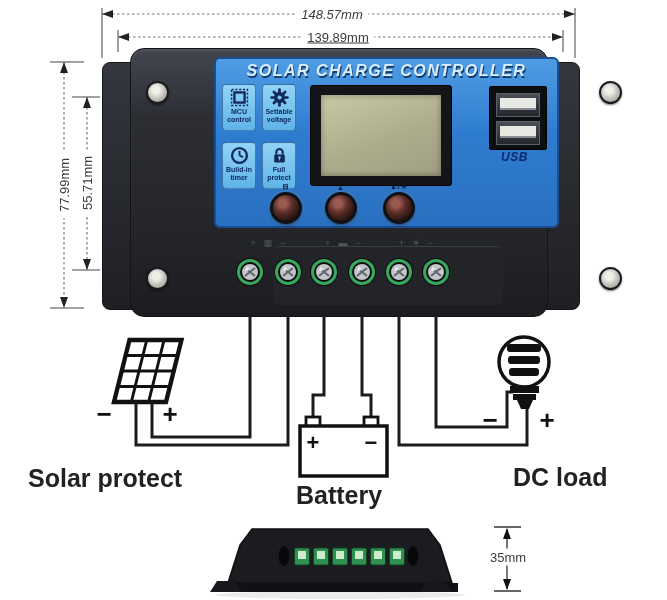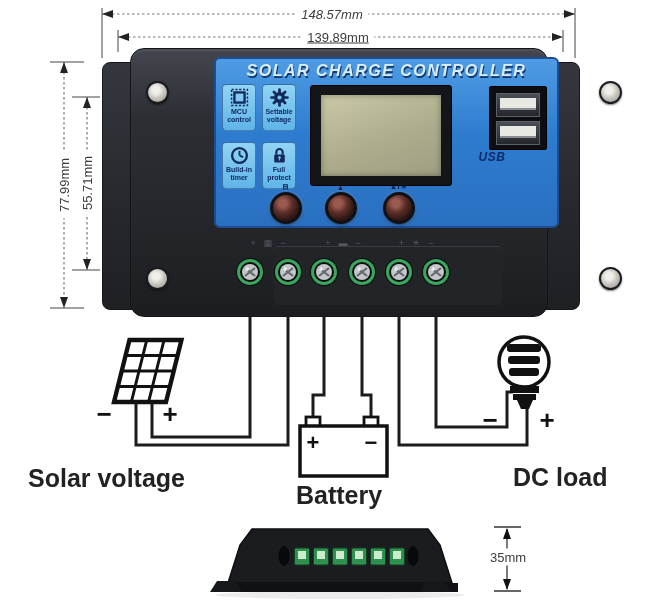--- a/index.html
+++ b/index.html
@@ -37,21 +37,21 @@
        font-weight:700;letter-spacing:1px;}
   .pushbtn{position:absolute;width:26px;height:26px;border-radius:50%;
        background:radial-gradient(circle at 38% 32%, #9a5a50 0 16%, #5d2e28 40%, #2a1513 72%, #15171a);
        border:3px solid #101114;box-shadow:0 0 0 2px rgba(255,255,255,.07),0 1px 3px rgba(0,0,0,.6);}
   .usb{position:absolute;left:446px;top:86px;width:56px;height:62px;background:#0c0e12;
        border:1px solid #000;border-radius:2px;}
   .usb .port{position:absolute;left:6px;width:44px;height:24px;
        background:linear-gradient(#4a4f58,#23262b);border:1px solid #5a5f68;box-sizing:border-box;}
   .usb .port .tongue{position:absolute;left:3px;top:4px;width:36px;height:10px;background:#e9e9e4;
        box-shadow:0 2px 0 #8a8d92;}
-  .usb-logo{position:absolute;left:421px;top:150px;width:56px;text-align:center;
+  .usb-logo{position:absolute;left:458px;top:150px;width:56px;
        font-style:italic;font-weight:700;font-size:12px;color:#0d2a6e;letter-spacing:.5px;}
   .term-block{position:absolute;left:230px;top:246px;width:230px;height:58px;background:#222428;
        border-radius:6px;border-top:1px solid #3a3d42;}
   .term-sign{position:absolute;transform:translate(-50%,-50%);font-size:9px;color:#53565e;
        letter-spacing:0;display:flex;gap:8px;align-items:center;}
   
   .dimtext{position:absolute;transform:translate(-50%,-50%);background:#fff;padding:1px 6px;
        font-size:13px;color:#3c3c3c;white-space:nowrap;z-index:6;}
   .dimtext.vert{transform:translate(-50%,-50%) rotate(-90deg);}
   .sign{position:absolute;transform:translate(-50%,-50%);font-weight:700;color:#111;z-index:6;}
@@ -274,17 +274,17 @@
   <span class="dimtext vert" style="left:87px;top:183px;">55.71mm</span>
   <span class="dimtext" style="left:508px;top:557px;">35mm</span>
 
   <span class="sign" style="left:104px;top:414px;font-size:26px;">−</span>
   <span class="sign" style="left:170px;top:414px;font-size:26px;">+</span>
   <span class="sign" style="left:313px;top:443px;font-size:22px;">+</span>
   <span class="sign" style="left:371px;top:443px;font-size:22px;">−</span>
   <span class="sign" style="left:490px;top:420px;font-size:26px;">−</span>
   <span class="sign" style="left:547px;top:420px;font-size:26px;">+</span>
 
-  <span class="complabel" style="left:28px;top:464px;">Solar voltage</span>
+  <span class="complabel" style="left:28px;top:464px;">Solar protect</span>
   <span class="complabel" style="left:296px;top:481px;">Battery</span>
   <span class="complabel" style="left:513px;top:463px;">DC load</span>
 
 </div>
 
 </body></html>

